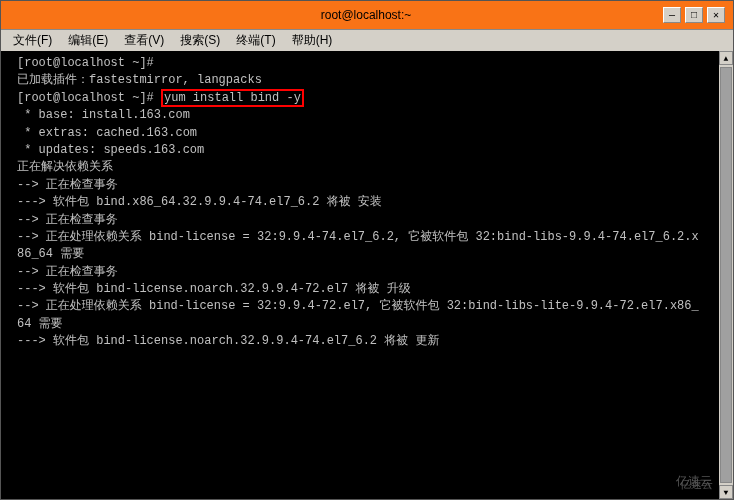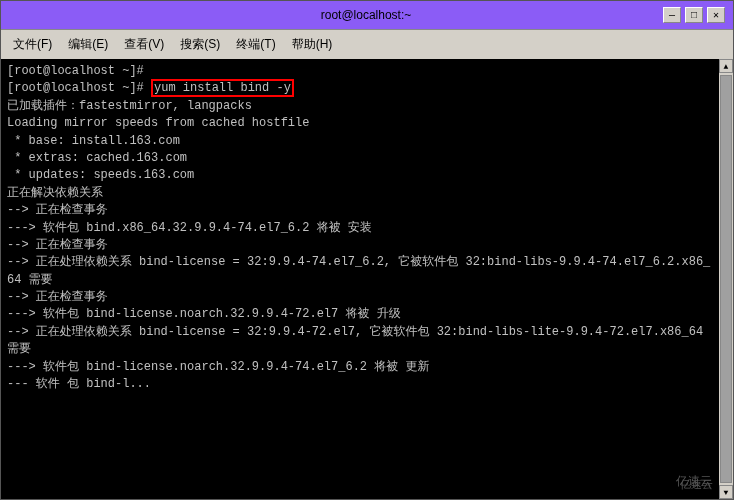--- a/index.html
+++ b/index.html
@@ -19,21 +19,21 @@
     .window {
       width: 734px;
       height: 500px;
       background: #1e1e1e;
       display: flex;
       flex-direction: column;
       border: 1px solid #555;
     }
 
     .title-bar {
-      background: #8b5cf6;
+      background: #f97316;
       height: 28px;
       display: flex;
       align-items: center;
       justify-content: space-between;
       padding: 0 8px;
       flex-shrink: 0;
     }
 
     .title-bar-text {
       font-family: 'Arial', sans-serif;
@@ -58,21 +58,21 @@
       display: flex;
       align-items: center;
       justify-content: center;
       font-size: 10px;
       cursor: pointer;
       color: #000;
     }
 
     .menu-bar {
       background: #d4d0c8;
-      height: 30px;
+      height: 22px;
       display: flex;
       align-items: center;
       padding: 0 4px;
       border-top: 1px solid #888;
       flex-shrink: 0;
     }
 
     .menu-item {
       font-family: 'Arial', 'SimSun', sans-serif;
       font-size: 12px;
@@ -95,21 +95,21 @@
     .terminal-wrapper {
       flex: 1;
       position: relative;
       overflow: hidden;
       display: flex;
     }
 
     .terminal-content {
       flex: 1;
       background: #000;
-      padding: 4px 6px;
+      padding: 4px 16px;
       overflow: hidden;
       color: #c0c0c0;
       font-size: 12px;
       line-height: 1.45;
       font-family: 'Courier New', Courier, monospace;
     }
 
     .scrollbar-track {
       width: 14px;
       background: #d4d0c8;
@@ -162,25 +162,24 @@
     <span class="menu-item">搜索(S)</span>
     <span class="menu-item">终端(T)</span>
     <span class="menu-item">帮助(H)</span>
   </div>
 
   <div class="terminal-wrapper">
     <div class="terminal-content">
 
       <div class="terminal-line"><span>[root@localhost ~]# </span></div>
 
+      <div class="terminal-line">已加载插件：fastestmirror, langpacks</div>
+
       <div class="terminal-line"><span>[root@localhost ~]# </span><span class="highlight-box">yum install bind -y</span></div>
 
-      <div class="terminal-line">已加载插件：fastestmirror, langpacks</div>
-
-      <div class="terminal-line">Loading mirror speeds from cached hostfile</div>
 
       <div class="terminal-line"> * base: install.163.com</div>
 
       <div class="terminal-line"> * extras: cached.163.com</div>
 
       <div class="terminal-line"> * updates: speeds.163.com</div>
 
       <div class="terminal-line">正在解决依赖关系</div>
 
       <div class="terminal-line">--&gt; 正在检查事务</div>
@@ -196,21 +195,20 @@
       <div class="terminal-line">--&gt; 正在处理依赖关系 bind-license = 32:9.9.4-74.el7_6.2, 它被软件包 32:bind-libs-9.9.4-74.el7_6.2.x86_64 需要</div>
 
       <div class="terminal-line">--&gt; 正在检查事务</div>
 
       <div class="terminal-line">---&gt; 软件包 bind-license.noarch.32.9.9.4-72.el7 将被 升级</div>
 
       <div class="terminal-line">--&gt; 正在处理依赖关系 bind-license = 32:9.9.4-72.el7, 它被软件包 32:bind-libs-lite-9.9.4-72.el7.x86_64 需要</div>
 
       <div class="terminal-line">---&gt; 软件包 bind-license.noarch.32.9.9.4-74.el7_6.2 将被 更新</div>
 
-      <div class="terminal-line">--- 软件 包 bind-l...</div>
 
       <div style="position:absolute;bottom:6px;right:20px;font-size:11px;color:#555;font-family:Arial,sans-serif;">亿速云</div>
     </div>
 
     <div class="scrollbar-track">
       <div class="scrollbar-btn">▲</div>
       <div class="scrollbar-thumb"></div>
       <div class="scrollbar-btn">▼</div>
     </div>
   </div>

